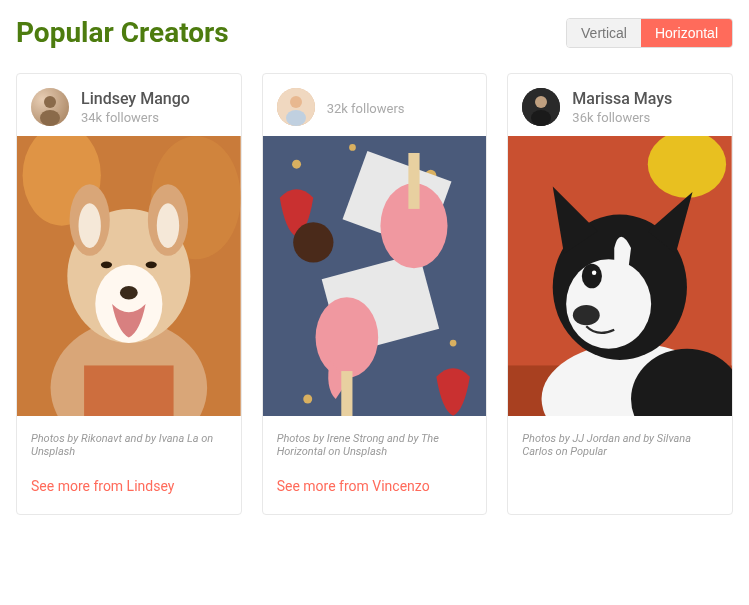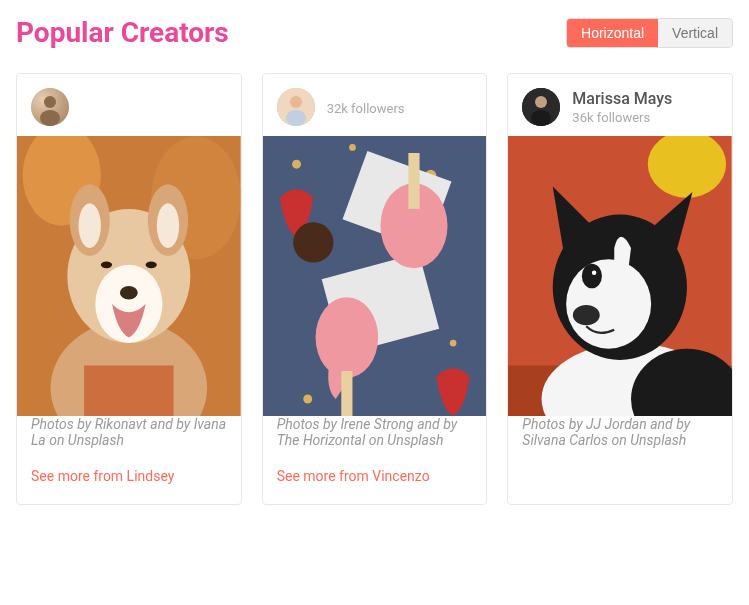--- a/index.html
+++ b/index.html
@@ -16,21 +16,21 @@
     }
     .header {
       display: flex;
       justify-content: space-between;
       align-items: center;
       margin-bottom: 24px;
     }
     .title {
       font-size: 28px;
       font-weight: 700;
-      color: #ec4899;
+      color: #4d7c0f;
     }
     .toggle-group {
       display: inline-flex;
       border: 1px solid #ddd;
       border-radius: 4px;
       overflow: hidden;
     }
     .toggle-btn {
       padding: 6px 14px;
       font-size: 14px;
@@ -76,58 +76,62 @@
       font-size: 13px;
       color: #aaa;
       margin-top: 2px;
     }
     .card-image {
       width: 100%;
       height: 280px;
       display: block;
     }
     .photo-credit {
-      font-size: 14px;
+      font-size: 11px;
       font-style: italic;
       color: #9a9a9a;
-      padding: 0 14px 4px 14px;
+      padding: 16px 14px 4px 14px;
     }
     .see-more {
       color: #ff6b5b;
       font-size: 14px;
       padding: 16px 14px 20px 14px;
       cursor: pointer;
       text-decoration: none;
     }
     
     .av1 { background: radial-gradient(circle at 30% 30%, #f0e0d0, #8a6a4a); }
     .av2 { background: radial-gradient(circle at 50% 30%, #f5d0b0, #d0a070); }
     .av3 { background: radial-gradient(circle at 50% 30%, #3a3a3a, #1a1a1a); }
   </style>
 </head>
 <body>
 
 <div class="header">
   <h1 class="title">Popular Creators</h1>
   <div class="toggle-group">
+    <button class="toggle-btn">Vertical</button>
     <button class="toggle-btn active">Horizontal</button>
-    <button class="toggle-btn">Vertical</button>
   </div>
 </div>
 
 <div class="cards">
 
   <div class="card">
     <div class="card-header">
       <div class="avatar av1">
         <svg viewBox="0 0 38 38" width="38" height="38">
             <circle cx="19" cy="19" r="19" fill="#d4a373" opacity="0.3"></circle>
             <circle cx="19" cy="14" r="6" fill="#8a6a4a"></circle>
             <ellipse cx="19" cy="30" rx="10" ry="8" fill="#8a6a4a"></ellipse>
           </svg>
+      </div>
+      <div>
+        <div class="creator-name">Lindsey Mango</div>
+        <div class="creator-followers">34k followers</div>
       </div>
     </div>
     <svg class="card-image" viewBox="0 0 200 280" preserveAspectRatio="xMidYMid slice">
       <rect width="200" height="280" fill="#c97b3a"></rect>
       <ellipse cx="40" cy="50" rx="35" ry="45" fill="#e89f4a" opacity="0.7"></ellipse>
       <ellipse cx="160" cy="70" rx="40" ry="55" fill="#d68a3f" opacity="0.6"></ellipse>
       <ellipse cx="100" cy="240" rx="70" ry="60" fill="#d9a678"></ellipse>
       <ellipse cx="100" cy="140" rx="55" ry="60" fill="#e8c8a0"></ellipse>
       <ellipse cx="65" cy="90" rx="18" ry="32" fill="#d9a678"></ellipse>
       <ellipse cx="135" cy="90" rx="18" ry="32" fill="#d9a678"></ellipse>
@@ -203,16 +207,16 @@
       <ellipse cx="100" cy="150" rx="60" ry="65" fill="#1a1a1a"></ellipse>
       <path d="M 50 120 L 40 60 L 80 100 Z" fill="#1a1a1a"></path>
       <path d="M 150 120 L 165 65 L 125 100 Z" fill="#1a1a1a"></path>
       <ellipse cx="90" cy="165" rx="38" ry="40" fill="#f5f5f5"></ellipse>
       <path d="M 95 115 Q 100 95 110 115 L 105 155 L 95 155 Z" fill="#f5f5f5"></path>
       <ellipse cx="75" cy="140" rx="9" ry="11" fill="#1a1a1a"></ellipse>
       <circle cx="77" cy="137" r="2" fill="#fff"></circle>
       <ellipse cx="70" cy="175" rx="12" ry="9" fill="#2a2a2a"></ellipse>
       <path d="M 70 185 Q 80 195 95 188" stroke="#2a2a2a" stroke-width="2" fill="none"></path>
     </svg>
-    <div class="photo-credit">Photos by JJ Jordan and by Silvana Carlos on Unsplash</div>
+    <div class="photo-credit">Photos by JJ Jordan and by Silvana Carlos on Popular</div>
   </div>
 
 </div>
 
 </body></html>

